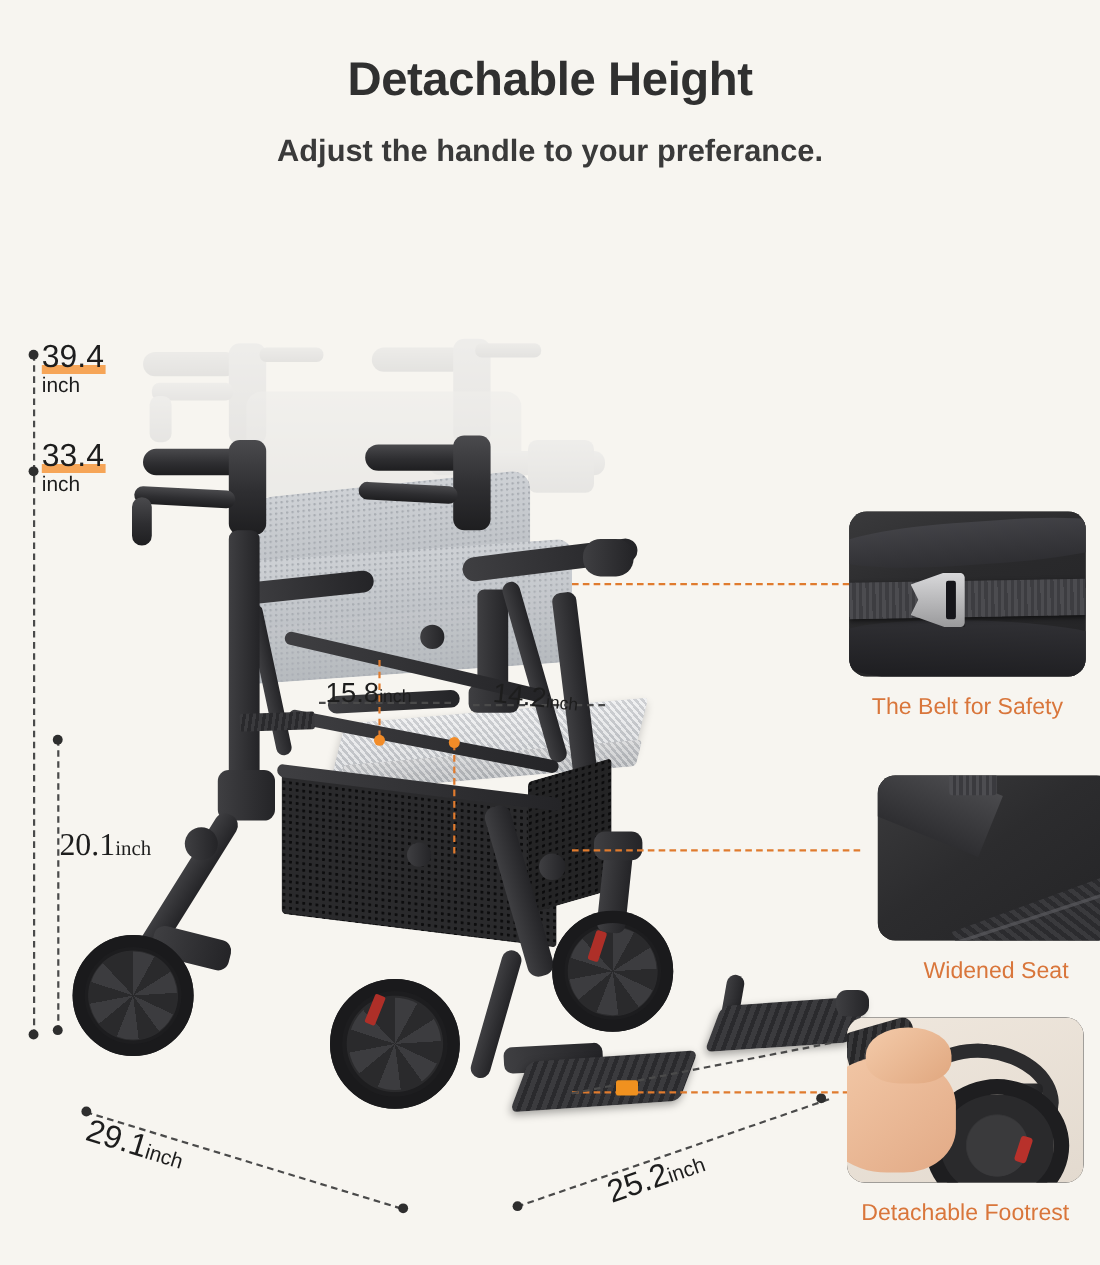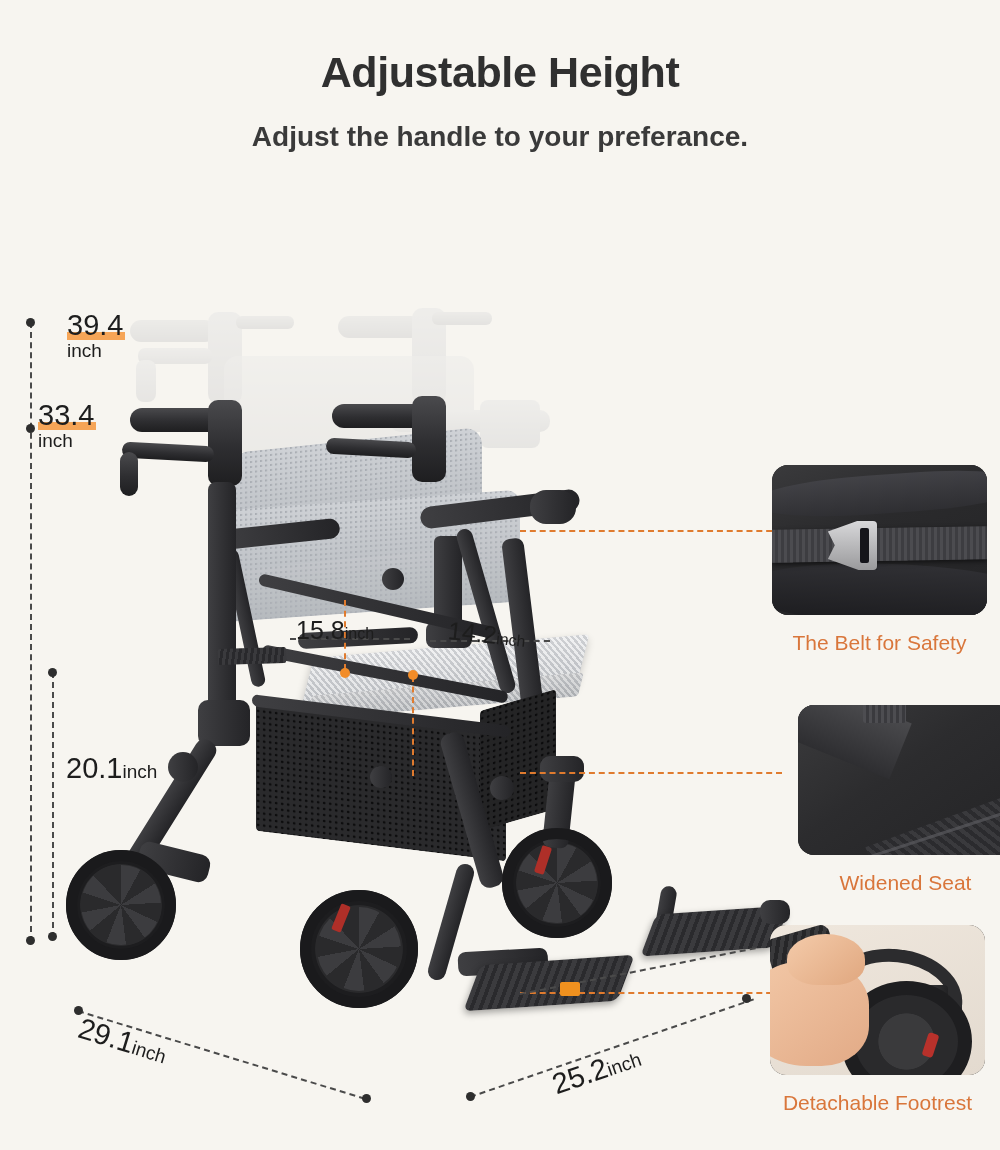--- a/index.html
+++ b/index.html
@@ -159,21 +159,21 @@
   }
   .orangebtn{position:absolute;background:#F0911F;border-radius:2px;z-index:4;}
   .strap{background:repeating-linear-gradient(100deg,#3a3a3d 0 3px,#29292c 3px 6px);border-radius:2px;}
 </style>
 </head>
 <body>
 
 <div class="stage">
 
   <div class="header">
-    <div class="title-line">Adjustable Height</div>
+    <div class="title-line">Detachable Height</div>
     <div class="subtitle">Adjust the handle to your preferance.</div>
   </div>
 
   <div class="product">
 
     <div class="ghost">
 
       <div class="gh-bar" style="left:70px;top:20px;width:86px;height:22px;"></div>
       <div class="gh-frame" style="left:148px;top:12px;width:34px;height:92px;border-radius:10px;"></div>
       <div class="gh-bar" style="left:176px;top:16px;width:58px;height:13px;border-radius:6px;"></div>
@@ -257,31 +257,31 @@
   <div class="vdash" style="left:30px;top:322px;height:620px;"></div>
   <div class="dot" style="left:26px;top:318px;"></div>
   <div class="dot" style="left:26px;top:936px;"></div>
 
   <div class="vdash" style="left:52px;top:672px;height:266px;"></div>
   <div class="dot" style="left:48px;top:668px;"></div>
   <div class="dot" style="left:48px;top:932px;"></div>
 
   <div class="dot" style="left:26px;top:424px;"></div>
 
-  <div class="meas stacked" style="left:38px;top:310px;margin-left:29px;">
+  <div class="meas stacked" style="left:38px;top:310px;">
     <span class="num hl">39.4</span>
     <span class="unit">inch</span>
   </div>
 
   <div class="meas stacked" style="left:38px;top:400px;">
     <span class="num hl">33.4</span>
     <span class="unit">inch</span>
   </div>
 
-  <div class="meas" style="left:66px;top:752px;">
+  <div class="meas" style="left:54px;top:752px;font-family:Liberation Serif, serif;">
     <span class="num">20.1</span><span class="unit">inch</span>
   </div>
 
   <div class="hdash" style="left:290px;top:638px;width:120px;"></div>
   <div class="ovdash" style="left:344px;top:600px;height:70px;"></div>
   <div class="odot" style="left:340px;top:668px;"></div>
 
   <div class="meas small" style="left:296px;top:616px;text-align:center;">
     <span class="num">15.8</span><span class="unit">inch</span>
   </div>

